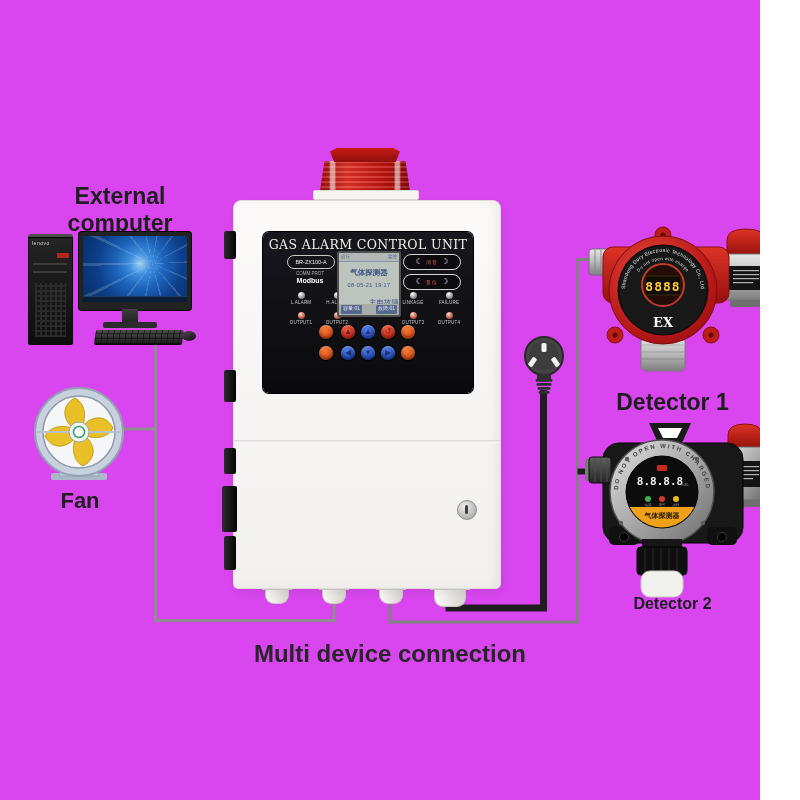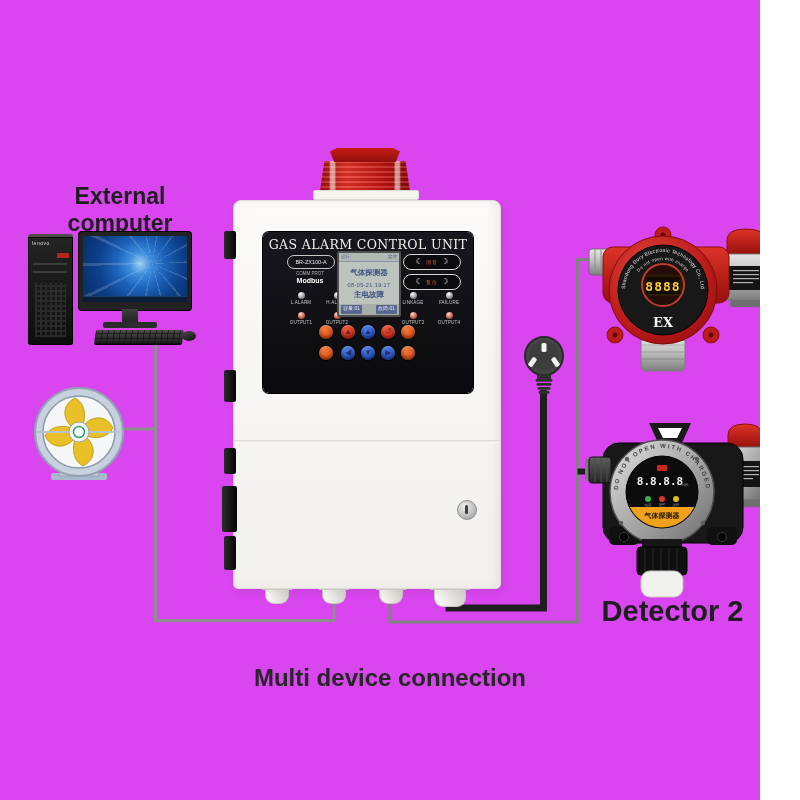--- a/index.html
+++ b/index.html
@@ -69,21 +69,21 @@
   .led{width:7px;height:7px;border-radius:50%;margin:0 auto 1px;
        background:radial-gradient(circle at 35% 28%,#ffffff,#9f9f9f 55%,#464646);}
   .led.red{background:radial-gradient(circle at 35% 28%,#ffd9cf,#c96a52 55%,#6e2014);}
   .ledlabel{font-size:4.5px;color:#c9c9c9;letter-spacing:.2px;display:block;}
   .lcd{position:absolute;left:74px;top:19px;width:60px;height:62px;background:#bdc3bd;border:2px solid #4f4f4f;
        border-radius:2px;color:#3f5483;overflow:hidden;}
   .lcdhead{height:8px;background:#b2b9b4;border-bottom:1px solid #8795a8;display:flex;justify-content:space-between;
            padding:0 2px;font-size:4.5px;line-height:8px;}
   .lcdline1{margin-top:6px;text-align:center;font-size:7.5px;font-weight:bold;}
   .lcdtime{margin-top:4px;text-align:center;font-size:5.5px;letter-spacing:.4px;}
-  .lcdline2{margin-top:2px;text-align:center;font-size:7.5px;font-weight:bold;}
+  .lcdline2{margin-top:10px;text-align:right;font-size:7.5px;font-weight:normal;}
   .lcdfoot{position:absolute;left:0;right:0;bottom:0;height:9px;background:#a7aeaa;display:flex;
            justify-content:space-between;padding:1px 2px;}
   .chip{background:#56688e;color:#e9edf3;font-size:5px;line-height:7px;padding:0 2px;border-radius:1px;}
   .pill{position:absolute;left:140px;width:56px;height:14px;border:1px solid #d6d6d6;border-radius:8px;
         background:#0b0b0f;display:flex;align-items:center;justify-content:center;gap:3px;}
   .cres{font-size:8px;line-height:1;color:#f0f0f0;}
   .cres.flip{transform:scaleX(-1);}
   .ptext{font-size:5px;color:#e0604a;letter-spacing:1px;}
   .pbtn{position:absolute;width:14px;height:14px;border-radius:50%;display:flex;align-items:center;justify-content:center;
         font-size:8px;line-height:1;color:rgba(5,5,30,.55);
@@ -102,22 +102,24 @@
 
   <svg class="lines" width="800" height="800" viewBox="0 0 800 800">
     <path d="M121,429 H155.5" fill="none" stroke="#8e8e8e" stroke-width="3"></path>
     <path d="M155.5,345 V620.5 H334 V594" fill="none" stroke="#8e8e8e" stroke-width="3"></path>
     <path d="M390,594 V622 H577.5 V259.5 H599" fill="none" stroke="#828282" stroke-width="3"></path>
     <path d="M577.5,471.5 H602" fill="none" stroke="#1e1e1e" stroke-width="6"></path>
     <path d="M449,588 V608 H543.5 V390" fill="none" stroke="#1e1e1e" stroke-width="7"></path>
   </svg>
 
   <div class="heading" style="left:20px;top:183px;width:200px;font-size:23px;">External computer</div>
-  <div class="heading" style="left:580px;top:595px;width:185px;font-size:29px;">Detector 2</div>
-  <div class="heading" style="left:240px;top:640px;width:300px;font-size:24px;color:#262626;margin-top:24px;">Multi device connection</div>
+  <div class="heading" style="left:30px;top:488px;width:100px;font-size:22px;">Fan</div>
+  <div class="heading" style="left:580px;top:389px;width:185px;font-size:23px;">Detector 1</div>
+  <div class="heading" style="left:580px;top:595px;width:185px;font-size:16px;">Detector 2</div>
+  <div class="heading" style="left:240px;top:640px;width:300px;font-size:24px;color:#262626;">Multi device connection</div>
 
   <div class="tower dev">
     <span class="brand">lenovo</span>
     <span class="sticker"></span>
     <span class="slot" style="top:26px;"></span>
     <span class="slot" style="top:34px;"></span>
     <span class="vents"></span>
   </div>
   <div class="monitor dev">
     <div class="screen">

